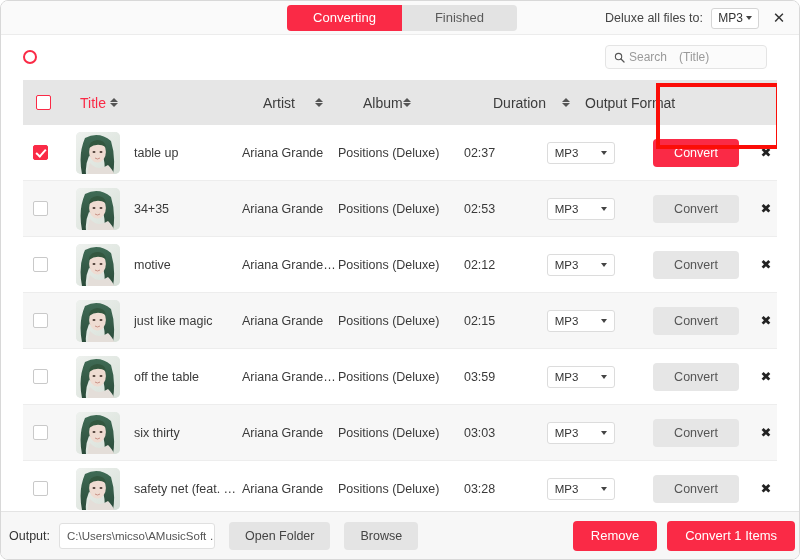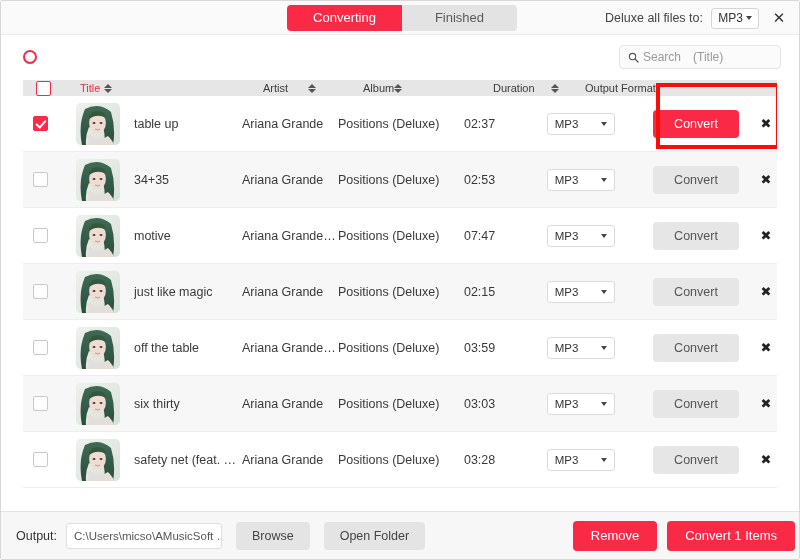--- a/index.html
+++ b/index.html
@@ -7,21 +7,21 @@
     width: 800px; height: 560px;
     background: #ffffff;
     font-family: "Liberation Sans", sans-serif;
     overflow: hidden;
   }
   .app {
     position: relative;
     width: 800px; height: 560px;
     background: #ffffff;
     border: 1px solid #d8d8d8;
-    border-radius: 2px;
+    border-radius: 8px;
     overflow: hidden;
     display: flex;
     flex-direction: column;
   }
 
   
   .topbar {
     height: 34px;
     flex: 0 0 34px;
     background: #fafafa;
@@ -99,21 +99,21 @@
   .excl { display: flex; align-items: center; gap: 9px; cursor: pointer; }
   .ring {
     width: 14px; height: 14px;
     border: 2px solid #fa2a46;
     border-radius: 50%;
     background: #fff;
   }
   .excl-label { font-size: 12.5px; color: #3a3a3a; }
   .search-box {
     position: absolute;
-    right: 18px; top: 10px;
+    right: 32px; top: 10px;
     width: 162px; height: 24px;
     border: 1px solid #e4e4e4;
     border-radius: 4px;
     background: #fbfbfb;
     display: flex;
     align-items: center;
     padding: 0 8px;
     gap: 4px;
     cursor: text;
   }
@@ -121,25 +121,25 @@
 
   
   .table-wrap {
     flex: 1 1 auto;
     position: relative;
     margin: 0 22px;
     overflow: hidden;
     border-top: 1px solid transparent;
   }
   .thead {
-    height: 16px;
+    height: 45px;
     background: #e6e6e6;
     display: flex;
     align-items: center;
-    font-size: 11px;
+    font-size: 14px;
     color: #3c3c3c;
   }
   .col-chk   { width: 40px; display: flex; justify-content: center; }
   .col-title { width: 200px; display: flex; align-items: center; gap: 4px; padding-left: 17px; }
   .col-artist{ width: 100px; display: flex; align-items: center; gap: 20px; }
   .col-album { width: 130px; display: flex; align-items: center; }
   .col-dur   { width: 92px; display: flex; align-items: center; gap: 16px; }
   .col-fmt   { width: 96px; display: flex; align-items: center; }
   .col-act   { flex: 1; display: flex; align-items: center; }
 
@@ -253,21 +253,21 @@
     z-index: 5;
   }
 
   
   .bottombar {
     height: 48px; flex: 0 0 48px;
     background: #f7f7f7;
     border-top: 1px solid #e4e4e4;
     display: flex;
     align-items: center;
-    padding: 0 15px;
+    padding: 0 8px;
     position: relative;
   }
   .out-label { font-size: 12.5px; color: #333; margin-right: 9px; }
   .out-path {
     width: 156px; height: 26px;
     border: 1px solid #e0e0e0;
     border-radius: 3px;
     background: #fff;
     display: flex; align-items: center;
     padding: 0 7px;
@@ -510,21 +510,21 @@
             </span>
       <span class="cell-txt title-txt">motive</span>
     </div>
     <div class="col-artist">
       <span class="cell-txt artist-txt">Ariana Grande &amp; …</span>
     </div>
     <div class="col-album">
       <span class="cell-txt album-txt">Positions (Deluxe)</span>
     </div>
     <div class="col-dur">
-      <span>07:47</span>
+      <span>02:12</span>
     </div>
     <div class="col-fmt">
       <div class="fmt-select">
         <span>MP3</span>
         <span class="caret"></span>
       </div>
     </div>
     <div class="col-act">
       <div class="row-actions">
         <button class="btn-convert ">Convert</button>
@@ -740,21 +740,21 @@
 
     <div class="highlight-box"></div>
 
   </div>
 
   <div class="bottombar">
     <span class="out-label">Output:</span>
     <div class="out-path">
       <span>C:\Users\micso\AMusicSoft …</span>
     </div>
+    <button class="gbtn">Open Folder</button>
     <button class="gbtn">Browse</button>
-    <button class="gbtn">Open Folder</button>
     <div class="bottom-right">
       <button class="rbtn">Remove</button>
       <button class="rbtn">Convert 1 Items</button>
     </div>
   </div>
 
 </div>
 
 </body></html>

